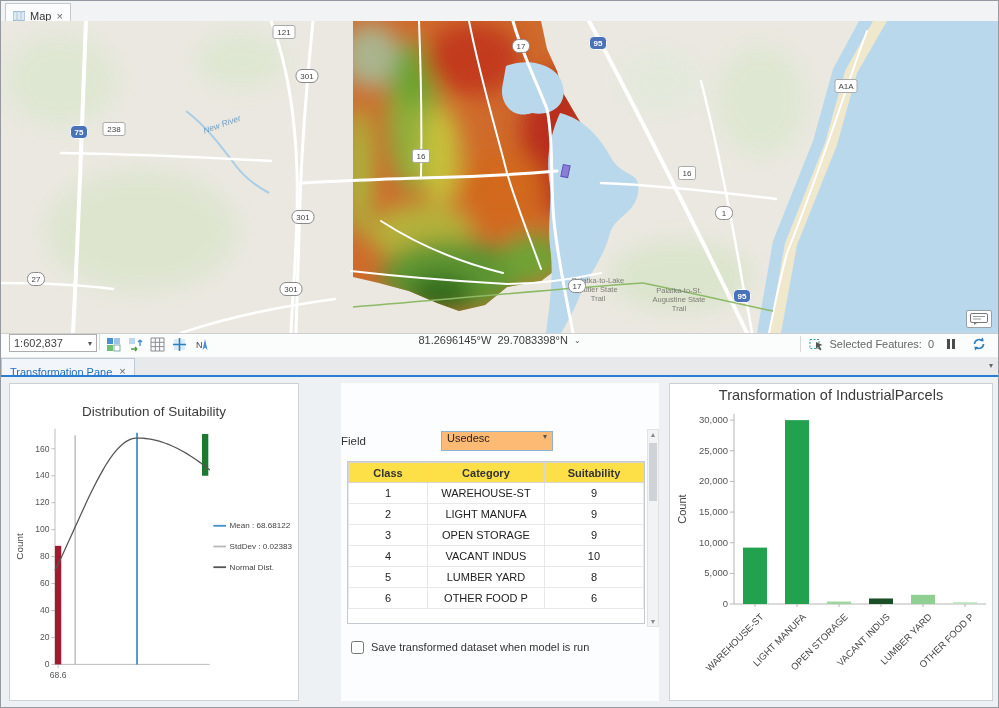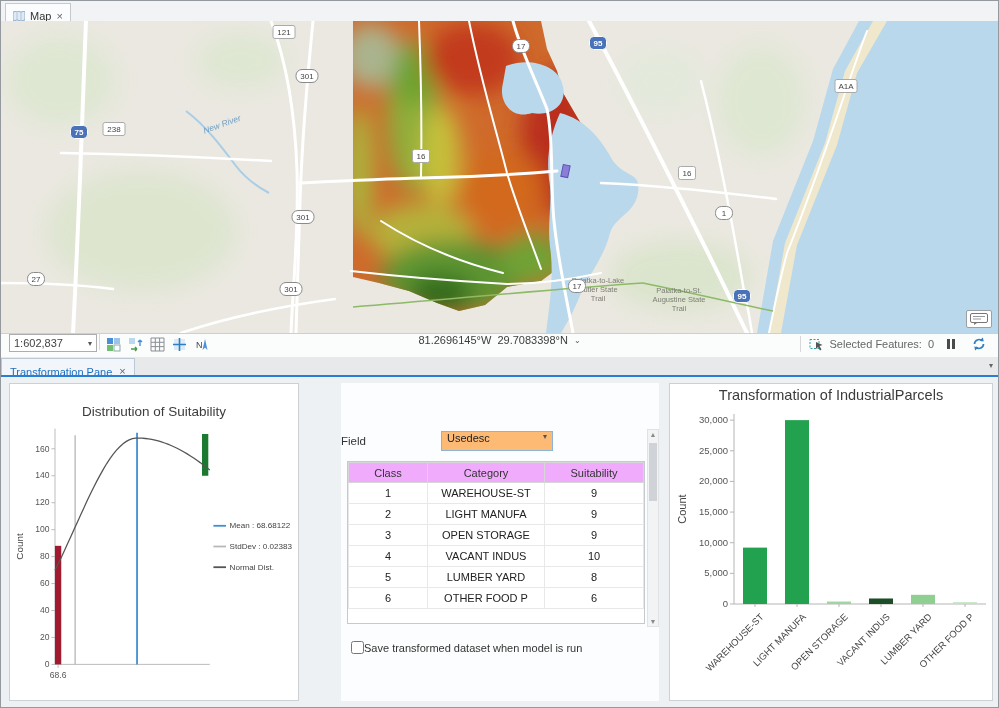--- a/index.html
+++ b/index.html
@@ -51,34 +51,34 @@
   #subtabs{position:absolute;top:8px;left:2px;white-space:nowrap}
   .subtab{display:inline-block;margin:0 4px;padding:2px 3px 4px;font-size:11px;color:#555;cursor:pointer}
   .subtab.active{color:#1f6fc0;border-bottom:2px solid #1f6fc0}
 
   .field-label{position:absolute;top:52px;left:0;font-size:11.5px;color:#333}
   .combo{position:absolute;top:48px;left:100px;width:112px;height:20px;border:1px solid #8db3d6;background:#fdba74;
          display:flex;align-items:flex-start;justify-content:space-between;padding:0 5px;font-size:11px;color:#222;cursor:pointer}
 
   .table-box{position:absolute;top:78px;left:6px;width:298px;background:#fff;border:1px solid #c5cace}
   .cat-table{width:100%;border-collapse:collapse;font-size:11px;color:#222}
-  .cat-table th{height:20px;background:#f0abfc;border:1px solid #d6d6d6;font-weight:normal;color:#333}
+  .cat-table th{height:20px;background:#fde047;border:1px solid #d6d6d6;font-weight:bold;color:#333}
   .cat-table td{height:21px;border:1px solid #e8e8e8;text-align:center}
   .cat-table th:nth-child(1),.cat-table td:nth-child(1){width:80px}
   .cat-table th:nth-child(2),.cat-table td:nth-child(2){width:118px}
   .cat-table th:nth-child(3),.cat-table td:nth-child(3){width:100px}
   .empty-strip{height:14px}
 
   .mid-scrollbar{position:absolute;right:0;top:46px;width:12px;height:198px;background:#f2f3f4;border:1px solid #e0e2e4;
                  font-size:7px;color:#8a8a8a;text-align:center;cursor:pointer}
   .sb-up{position:absolute;top:1px;left:0;width:100%}
   .sb-down{position:absolute;bottom:1px;left:0;width:100%}
   .sb-thumb{position:absolute;top:13px;left:1px;width:8px;height:58px;background:#cfd2d6}
 
-  .save-row{position:absolute;top:258px;left:10px;display:flex;align-items:center;font-size:11px;color:#333;cursor:pointer}
+  .save-row{position:absolute;top:258px;left:10px;display:flex;align-items:flex-start;gap:7px;font-size:11px;color:#333;cursor:pointer}
   .save-row input{width:13px;height:13px;margin:0}
 
   .chart-svg{display:block;width:100%;height:100%}
 </style>
 </head>
 <body>
 
 <div id="app">
 
   <div id="doc-tabbar">

